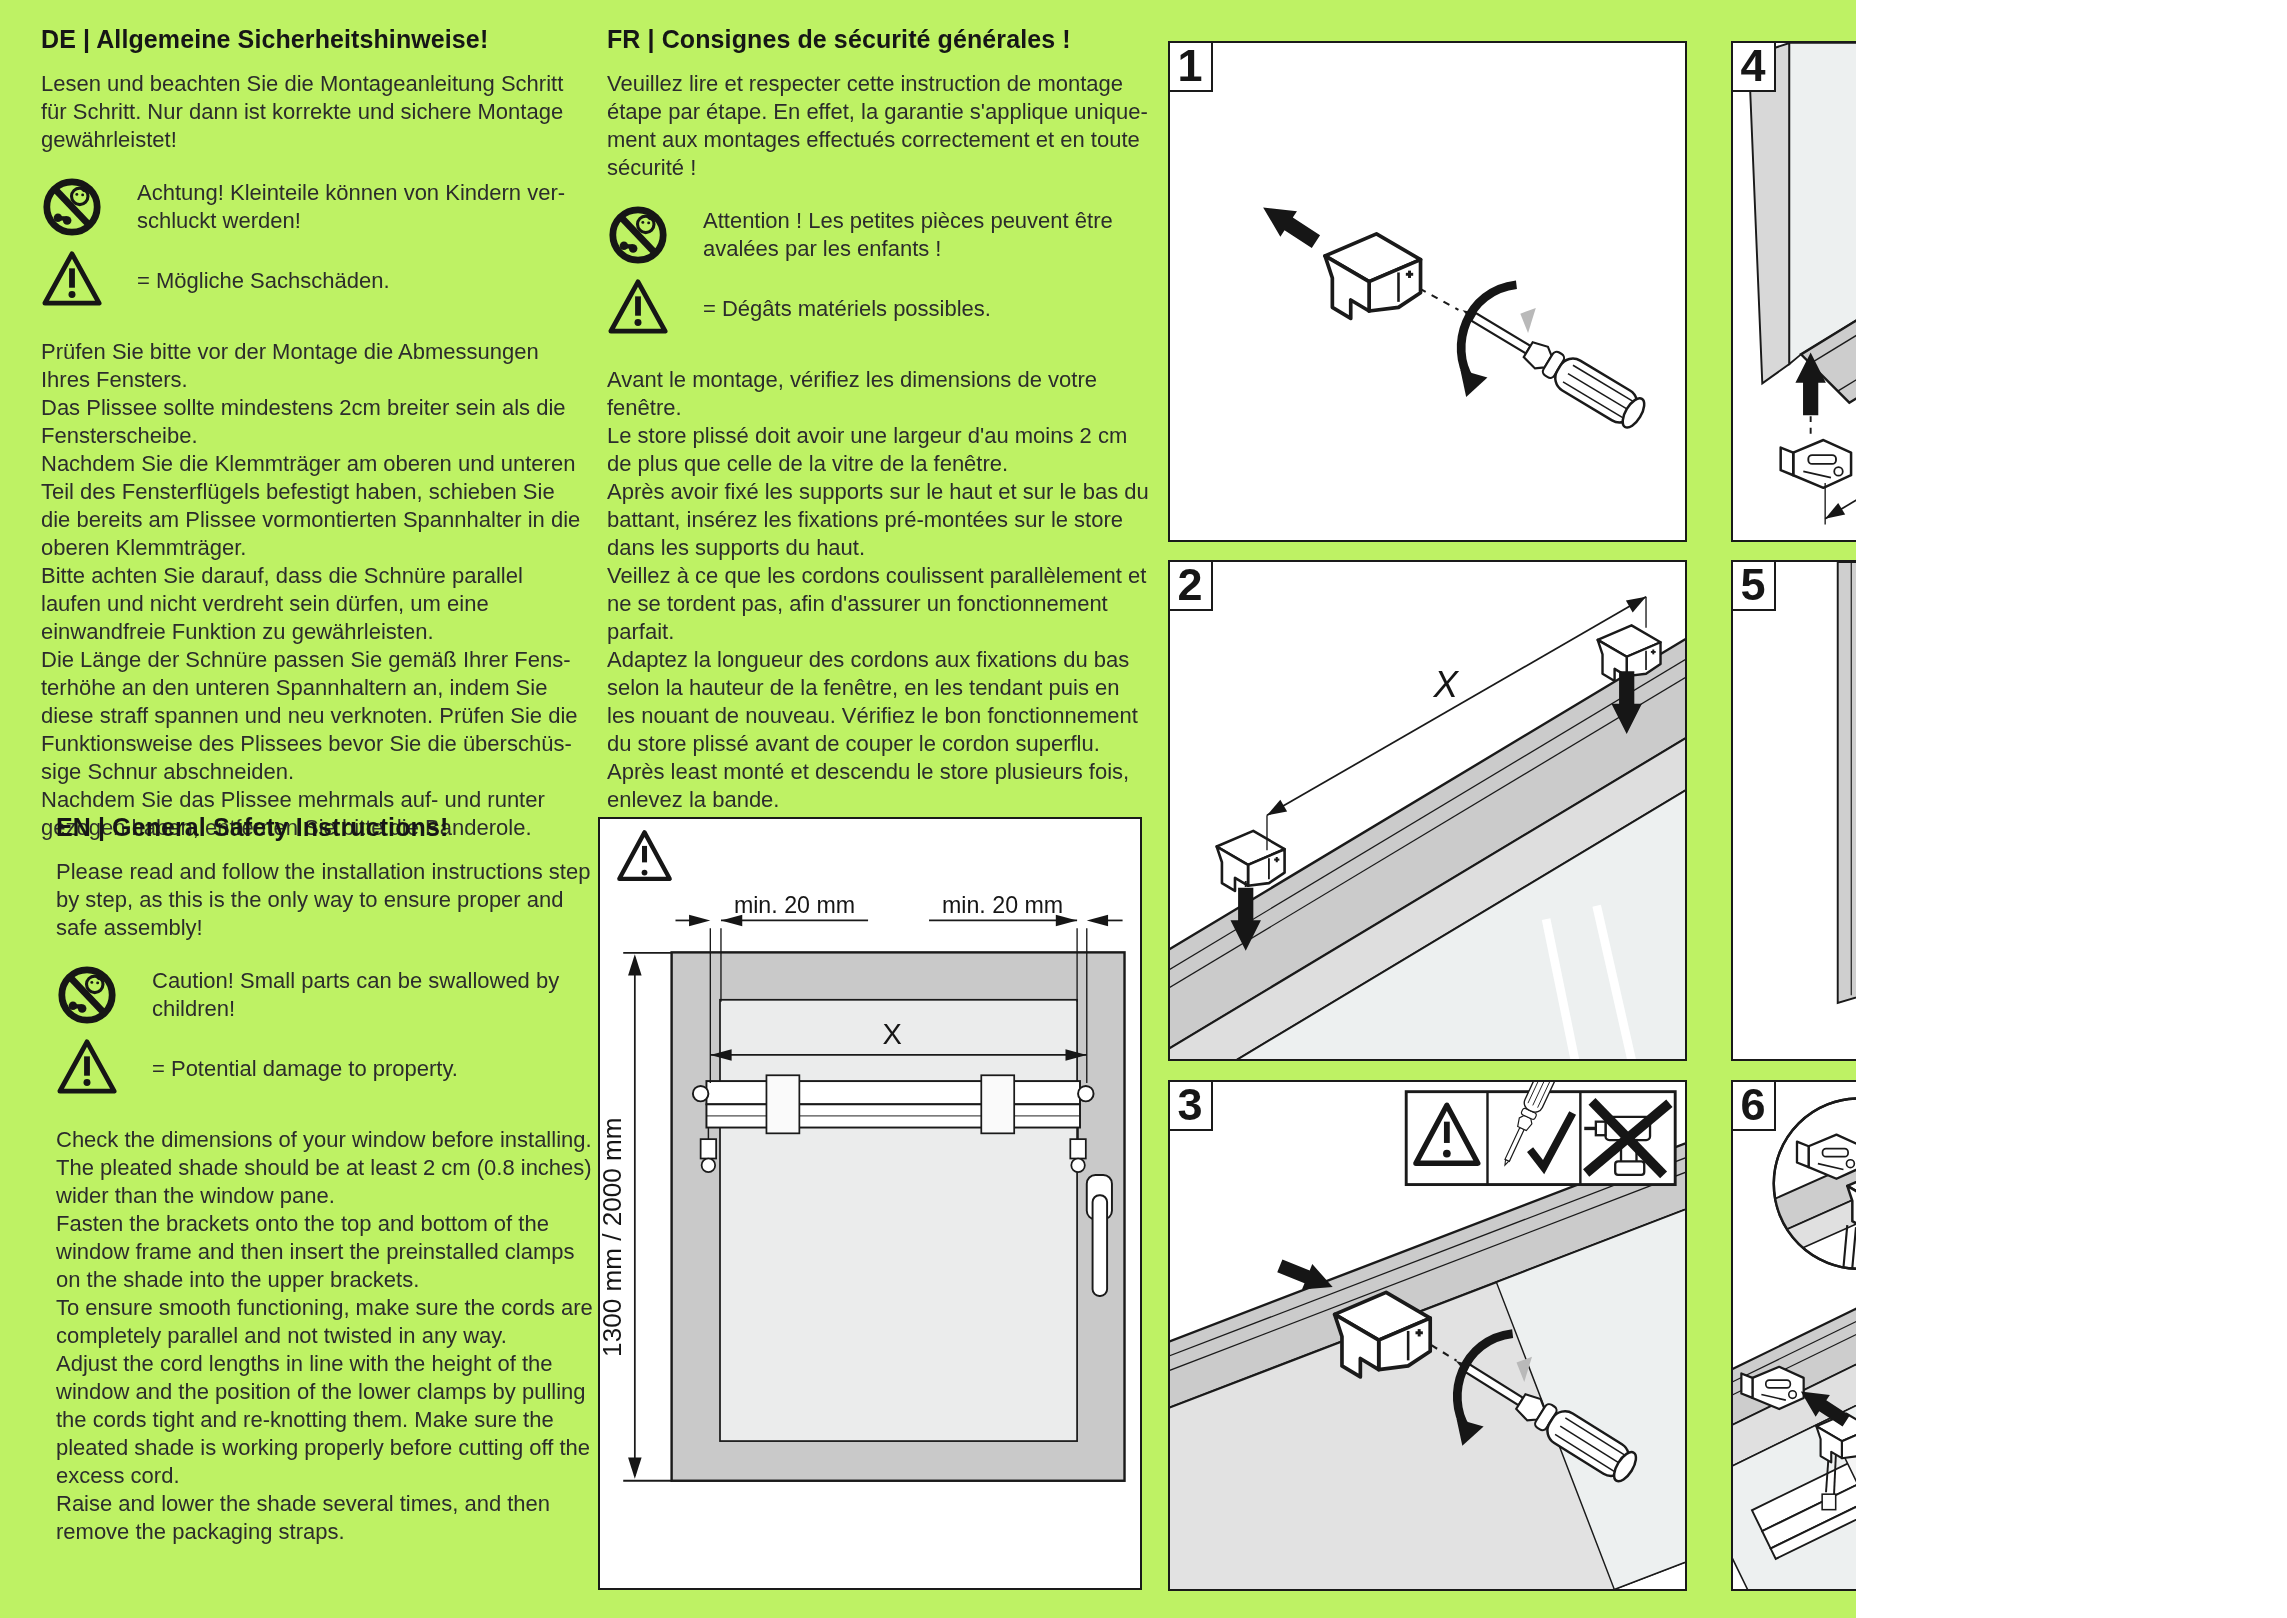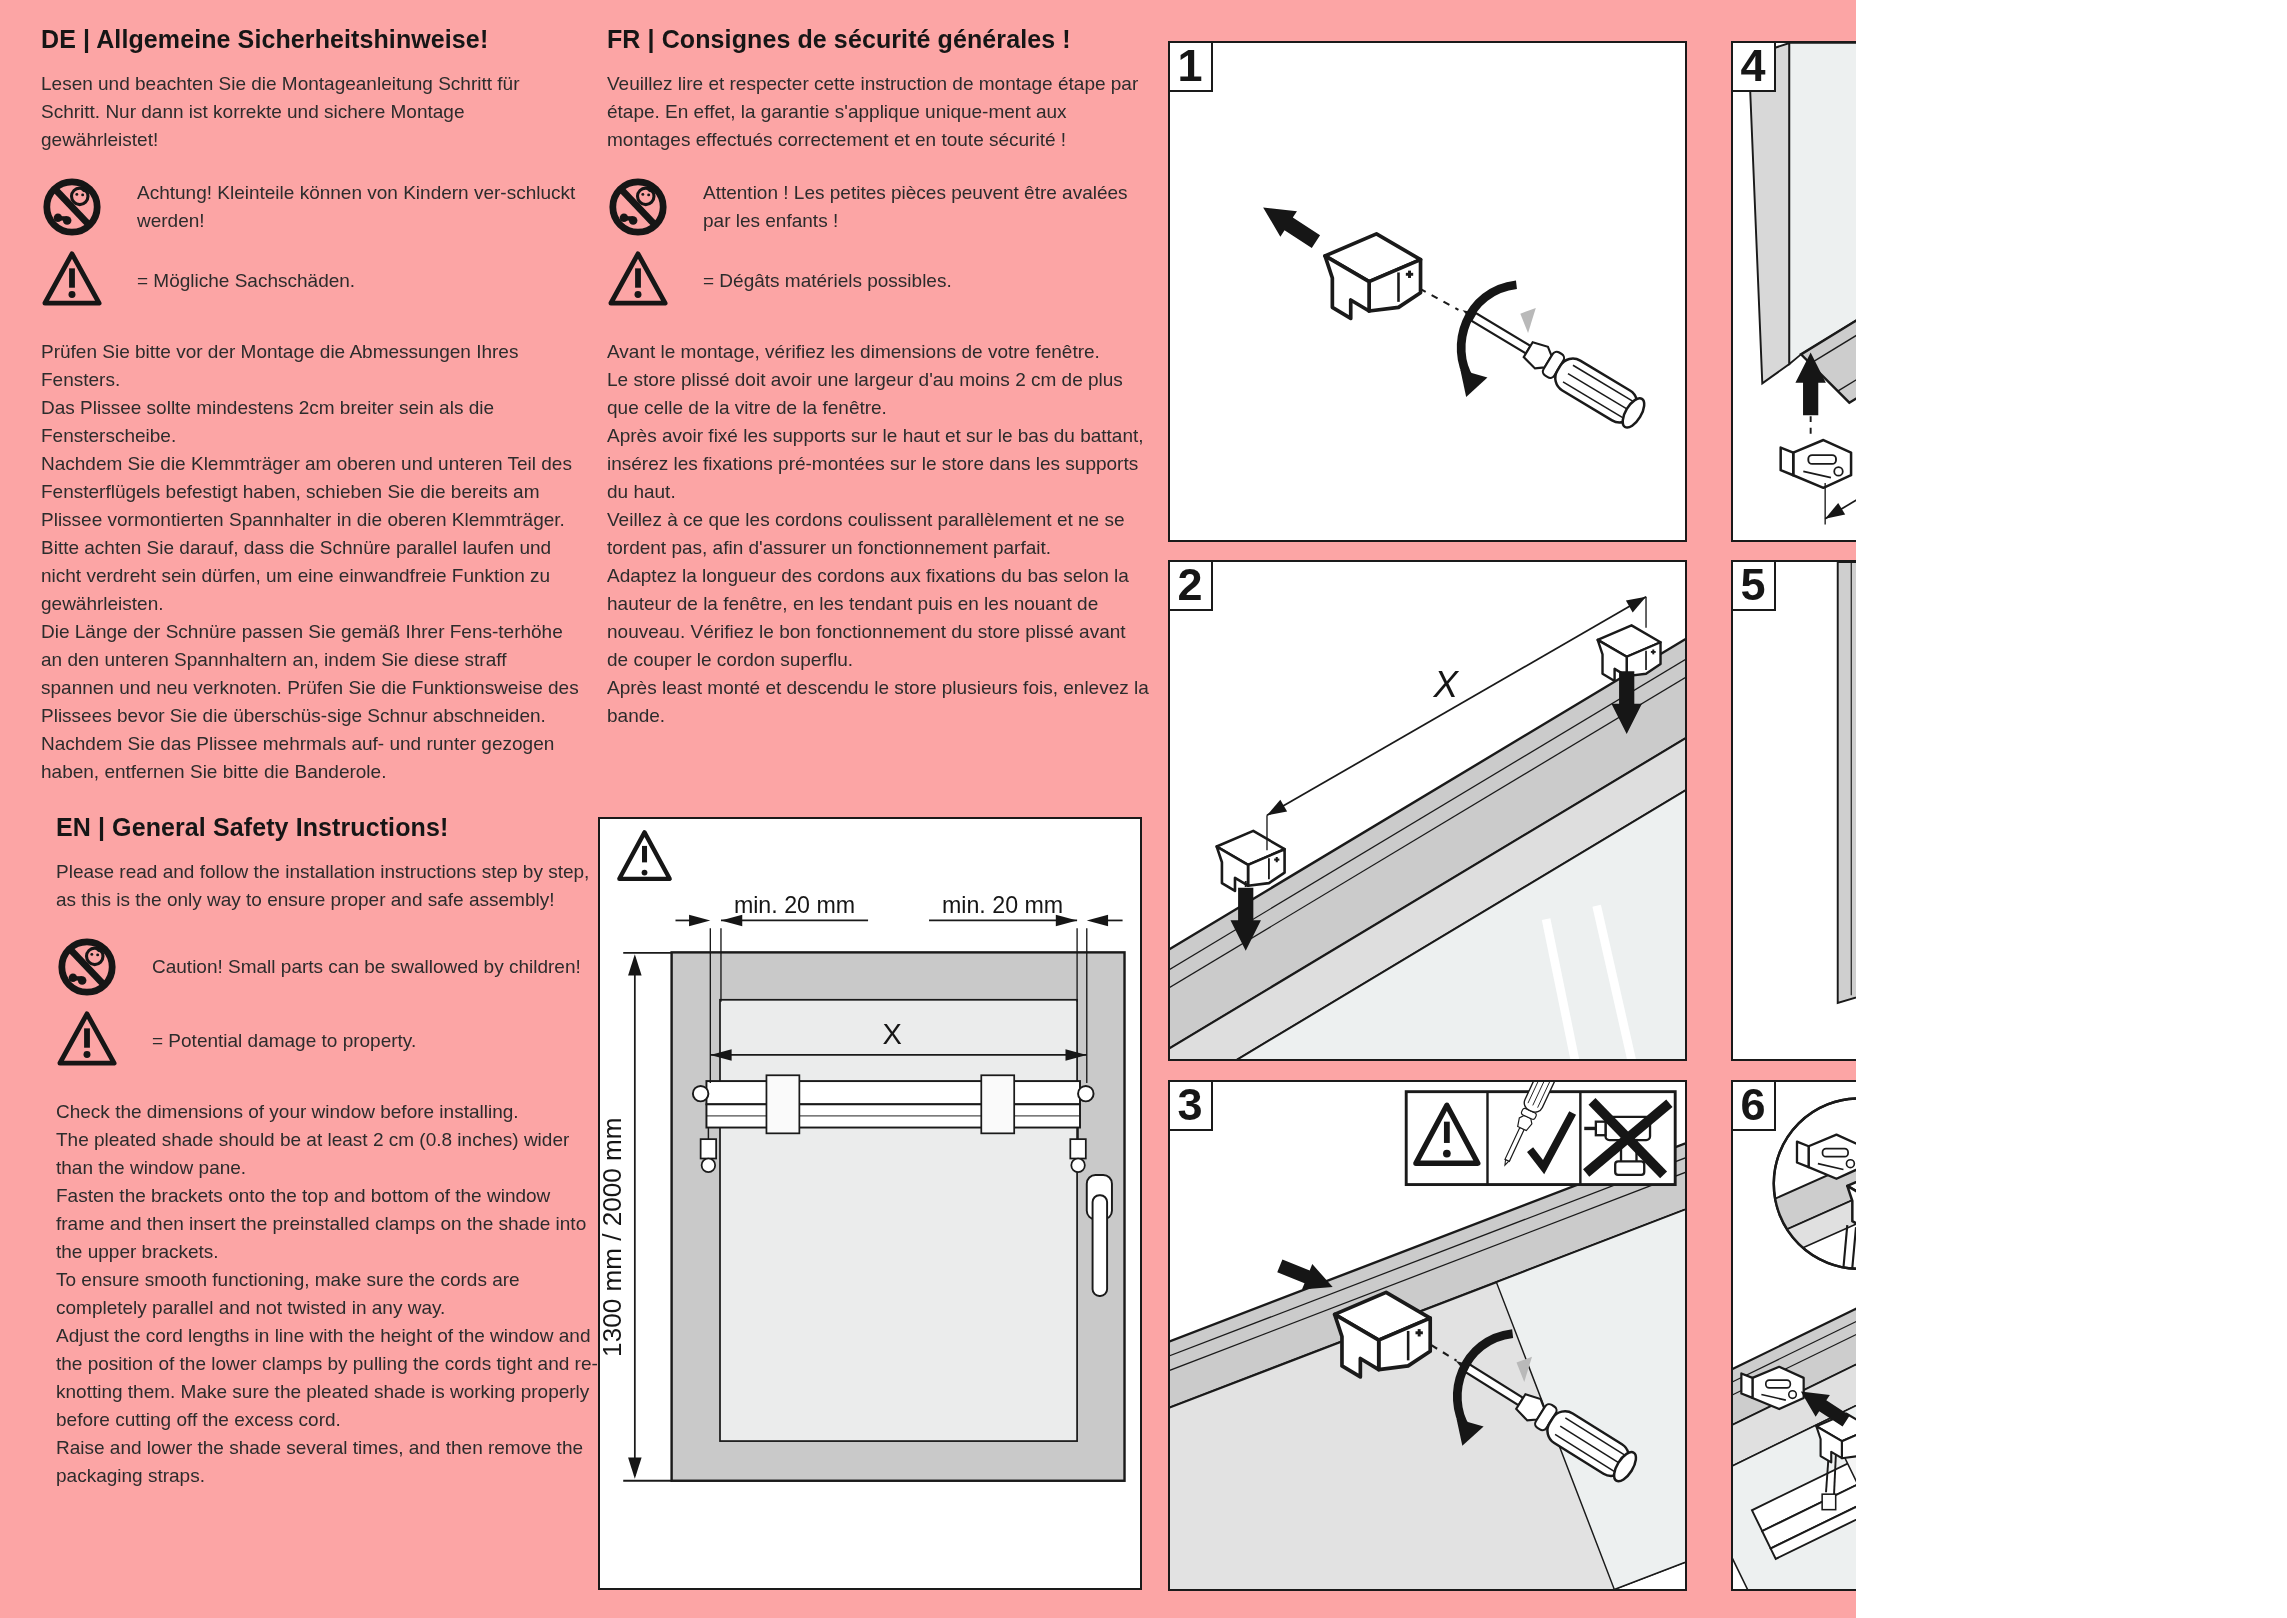--- a/index.html
+++ b/index.html
@@ -1,23 +1,23 @@
 <!DOCTYPE html>
 <html><head>
 <meta charset="utf-8">
 <style>
   html,body{margin:0;padding:0;background:#fff;}
-  .page{position:relative;width:1856px;height:1619px;background:#fca5a5;
+  .page{position:relative;width:1856px;height:1619px;background:#bef264;
         font-family:"Liberation Sans",sans-serif;color:#242424;overflow:hidden;}
   .col{position:absolute;width:542px;}
   #col-de{left:41px;top:25px;}
   #col-en{left:56px;top:813px;}
   #col-fr{left:607px;top:25px;}
   h1.sec{font-size:25px;font-weight:bold;margin:0 0 15.6px 0;color:#161616;letter-spacing:0.1px;}
-  .bt{font-size:19px;line-height:28px;color:#2c2c2c;}
+  .bt{font-size:22px;line-height:28px;color:#2c2c2c;}
   .intro{margin:0 0 21.5px 0;}
   .wrow{display:flex;align-items:center;gap:34px;margin:0 0 9.8px 0;}
   .wicon{flex:0 0 62px;height:64px;}
   .wicon svg{display:block;}
   .wtext{flex:1;}
   .bodylist{margin-top:25px;}
   .bodylist p{margin:0;}
   #diagram{position:absolute;left:598px;top:817px;width:544px;height:773px;
            border:2.4px solid #1a1a1a;background:#fff;box-sizing:border-box;}
   #diagram svg{display:block;width:100%;height:100%;}

